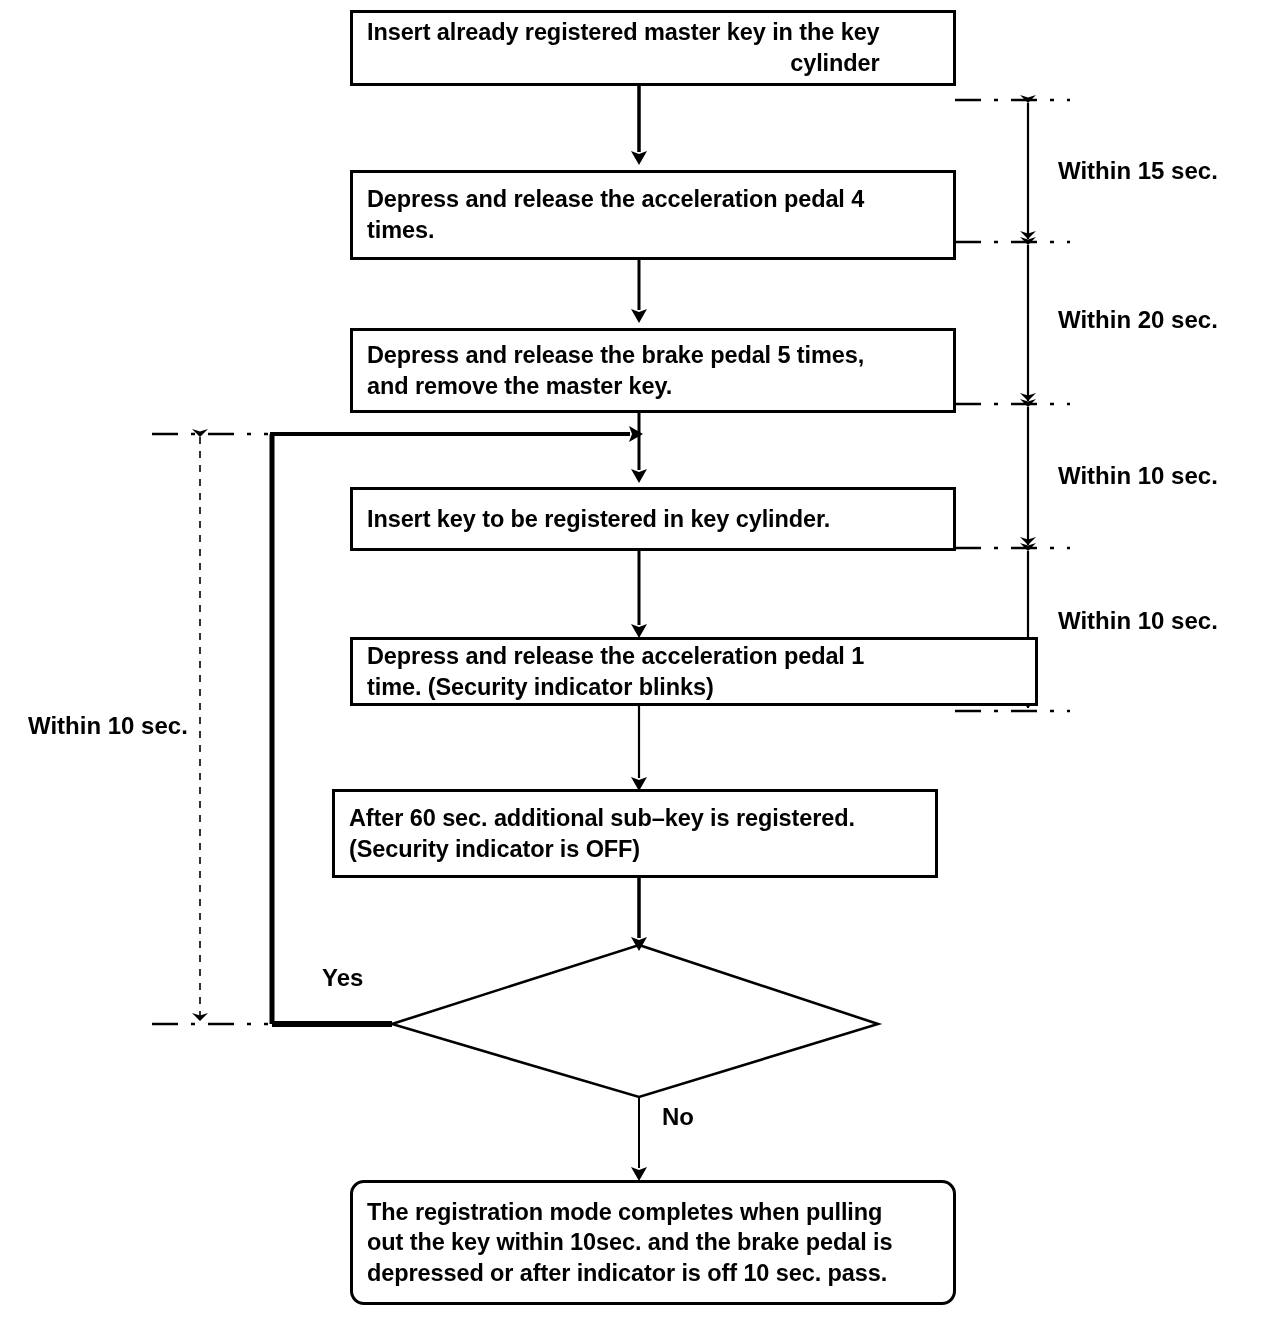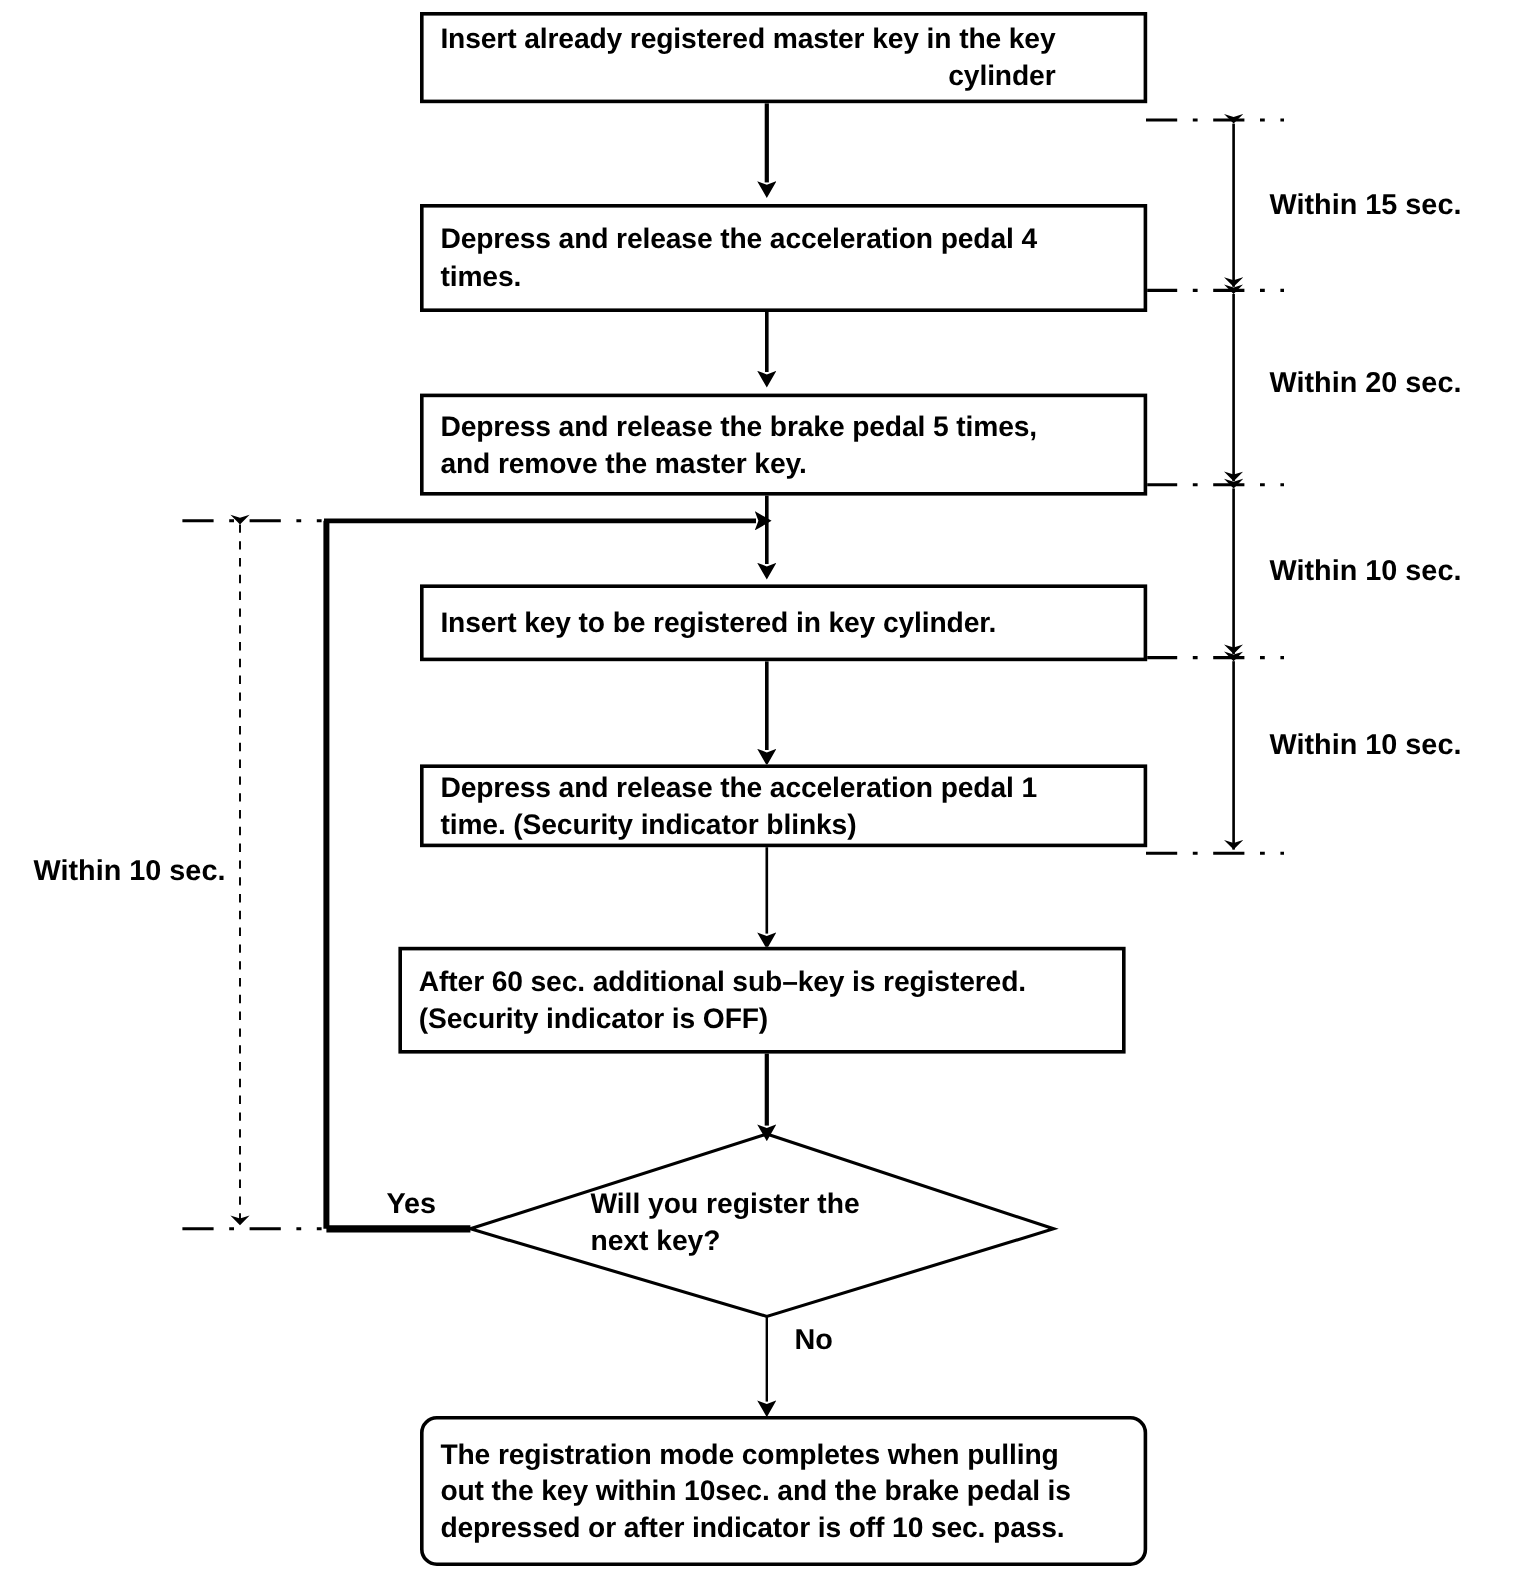--- a/index.html
+++ b/index.html
@@ -155,40 +155,38 @@
 
   <div class="node-box" style="left:350px; top:328px; width:606px; height:85px;">
     <div class="node-text">Depress and release the brake pedal 5 times,
 and remove the master key.</div>
   </div>
 
   <div class="node-box" style="left:350px; top:487px; width:606px; height:64px;">
     <div class="node-text">Insert key to be registered in key cylinder.</div>
   </div>
 
-  <div class="node-box" style="left:350px; top:637px; width:606px; height:69px;">
+  <div class="node-box" style="left:350px; top:637px; width:688px; height:69px;">
     <div class="node-text">Depress  and  release  the  acceleration  pedal 1
 time. (Security indicator blinks)</div>
   </div>
 
   <div class="node-box" style="left:332px; top:789px; width:606px; height:89px;">
     <div class="node-text">After 60 sec. additional sub–key is registered.
 (Security indicator is OFF)</div>
   </div>
 
   <div class="node-box" style="left:350px; top:1180px; width:606px; height:125px;border-radius:14px;">
     <div class="node-text">The registration mode completes when pulling
 out the key within 10sec. and the brake pedal is
 depressed or after indicator is off 10 sec. pass.</div>
   </div>
 
-  <div class="decision-text" style="left:492px; top:988px; width:330px;">Will  you  register  the
-next key?</div>
 
-  <div class="edge-label" style="left:322px; top:990px;">Yes</div>
+  <div class="edge-label" style="left:322px; top:964px;">Yes</div>
   <div class="edge-label" style="left:662px; top:1103px;">No</div>
 
   <div class="dim-label" style="left:1058px; top:157px;">Within 15 sec.</div>
   <div class="dim-label" style="left:1058px; top:306px;">Within 20 sec.</div>
   <div class="dim-label" style="left:1058px; top:462px;">Within 10 sec.</div>
   <div class="dim-label" style="left:1058px; top:607px;">Within 10 sec.</div>
   <div class="dim-label" style="left:28px; top:712px;">Within 10 sec.</div>
 
 </div>
 

